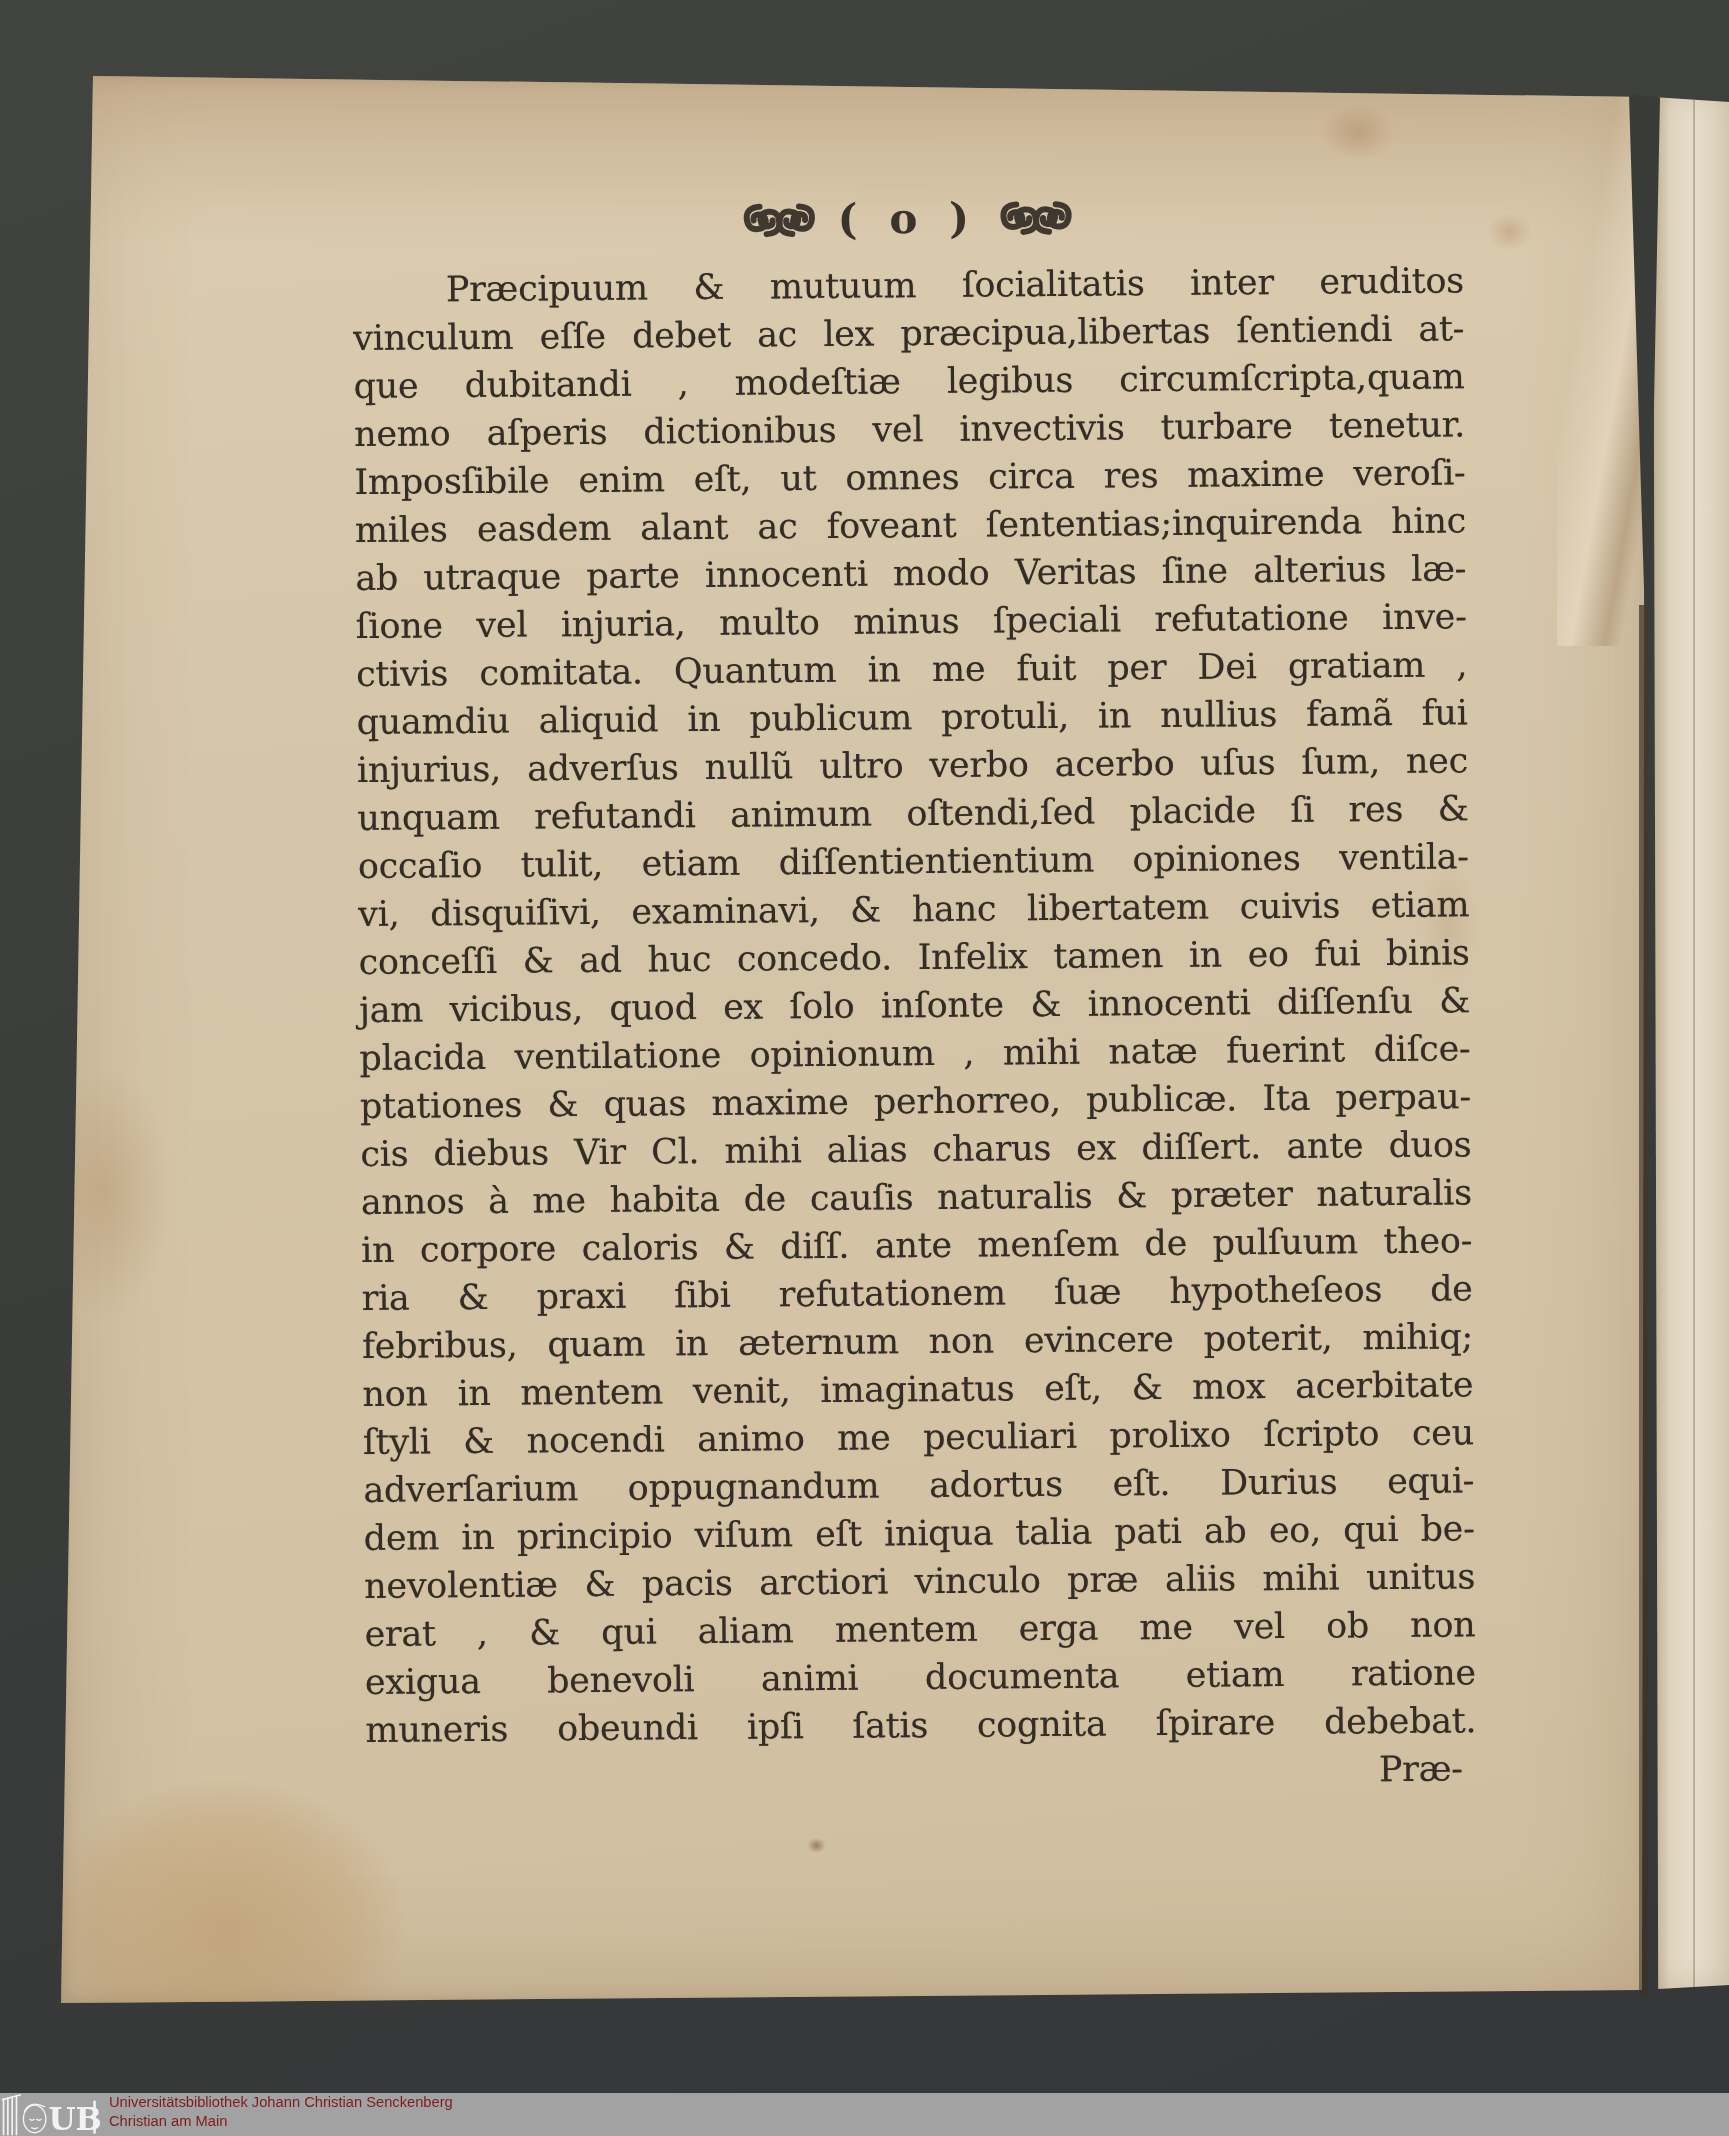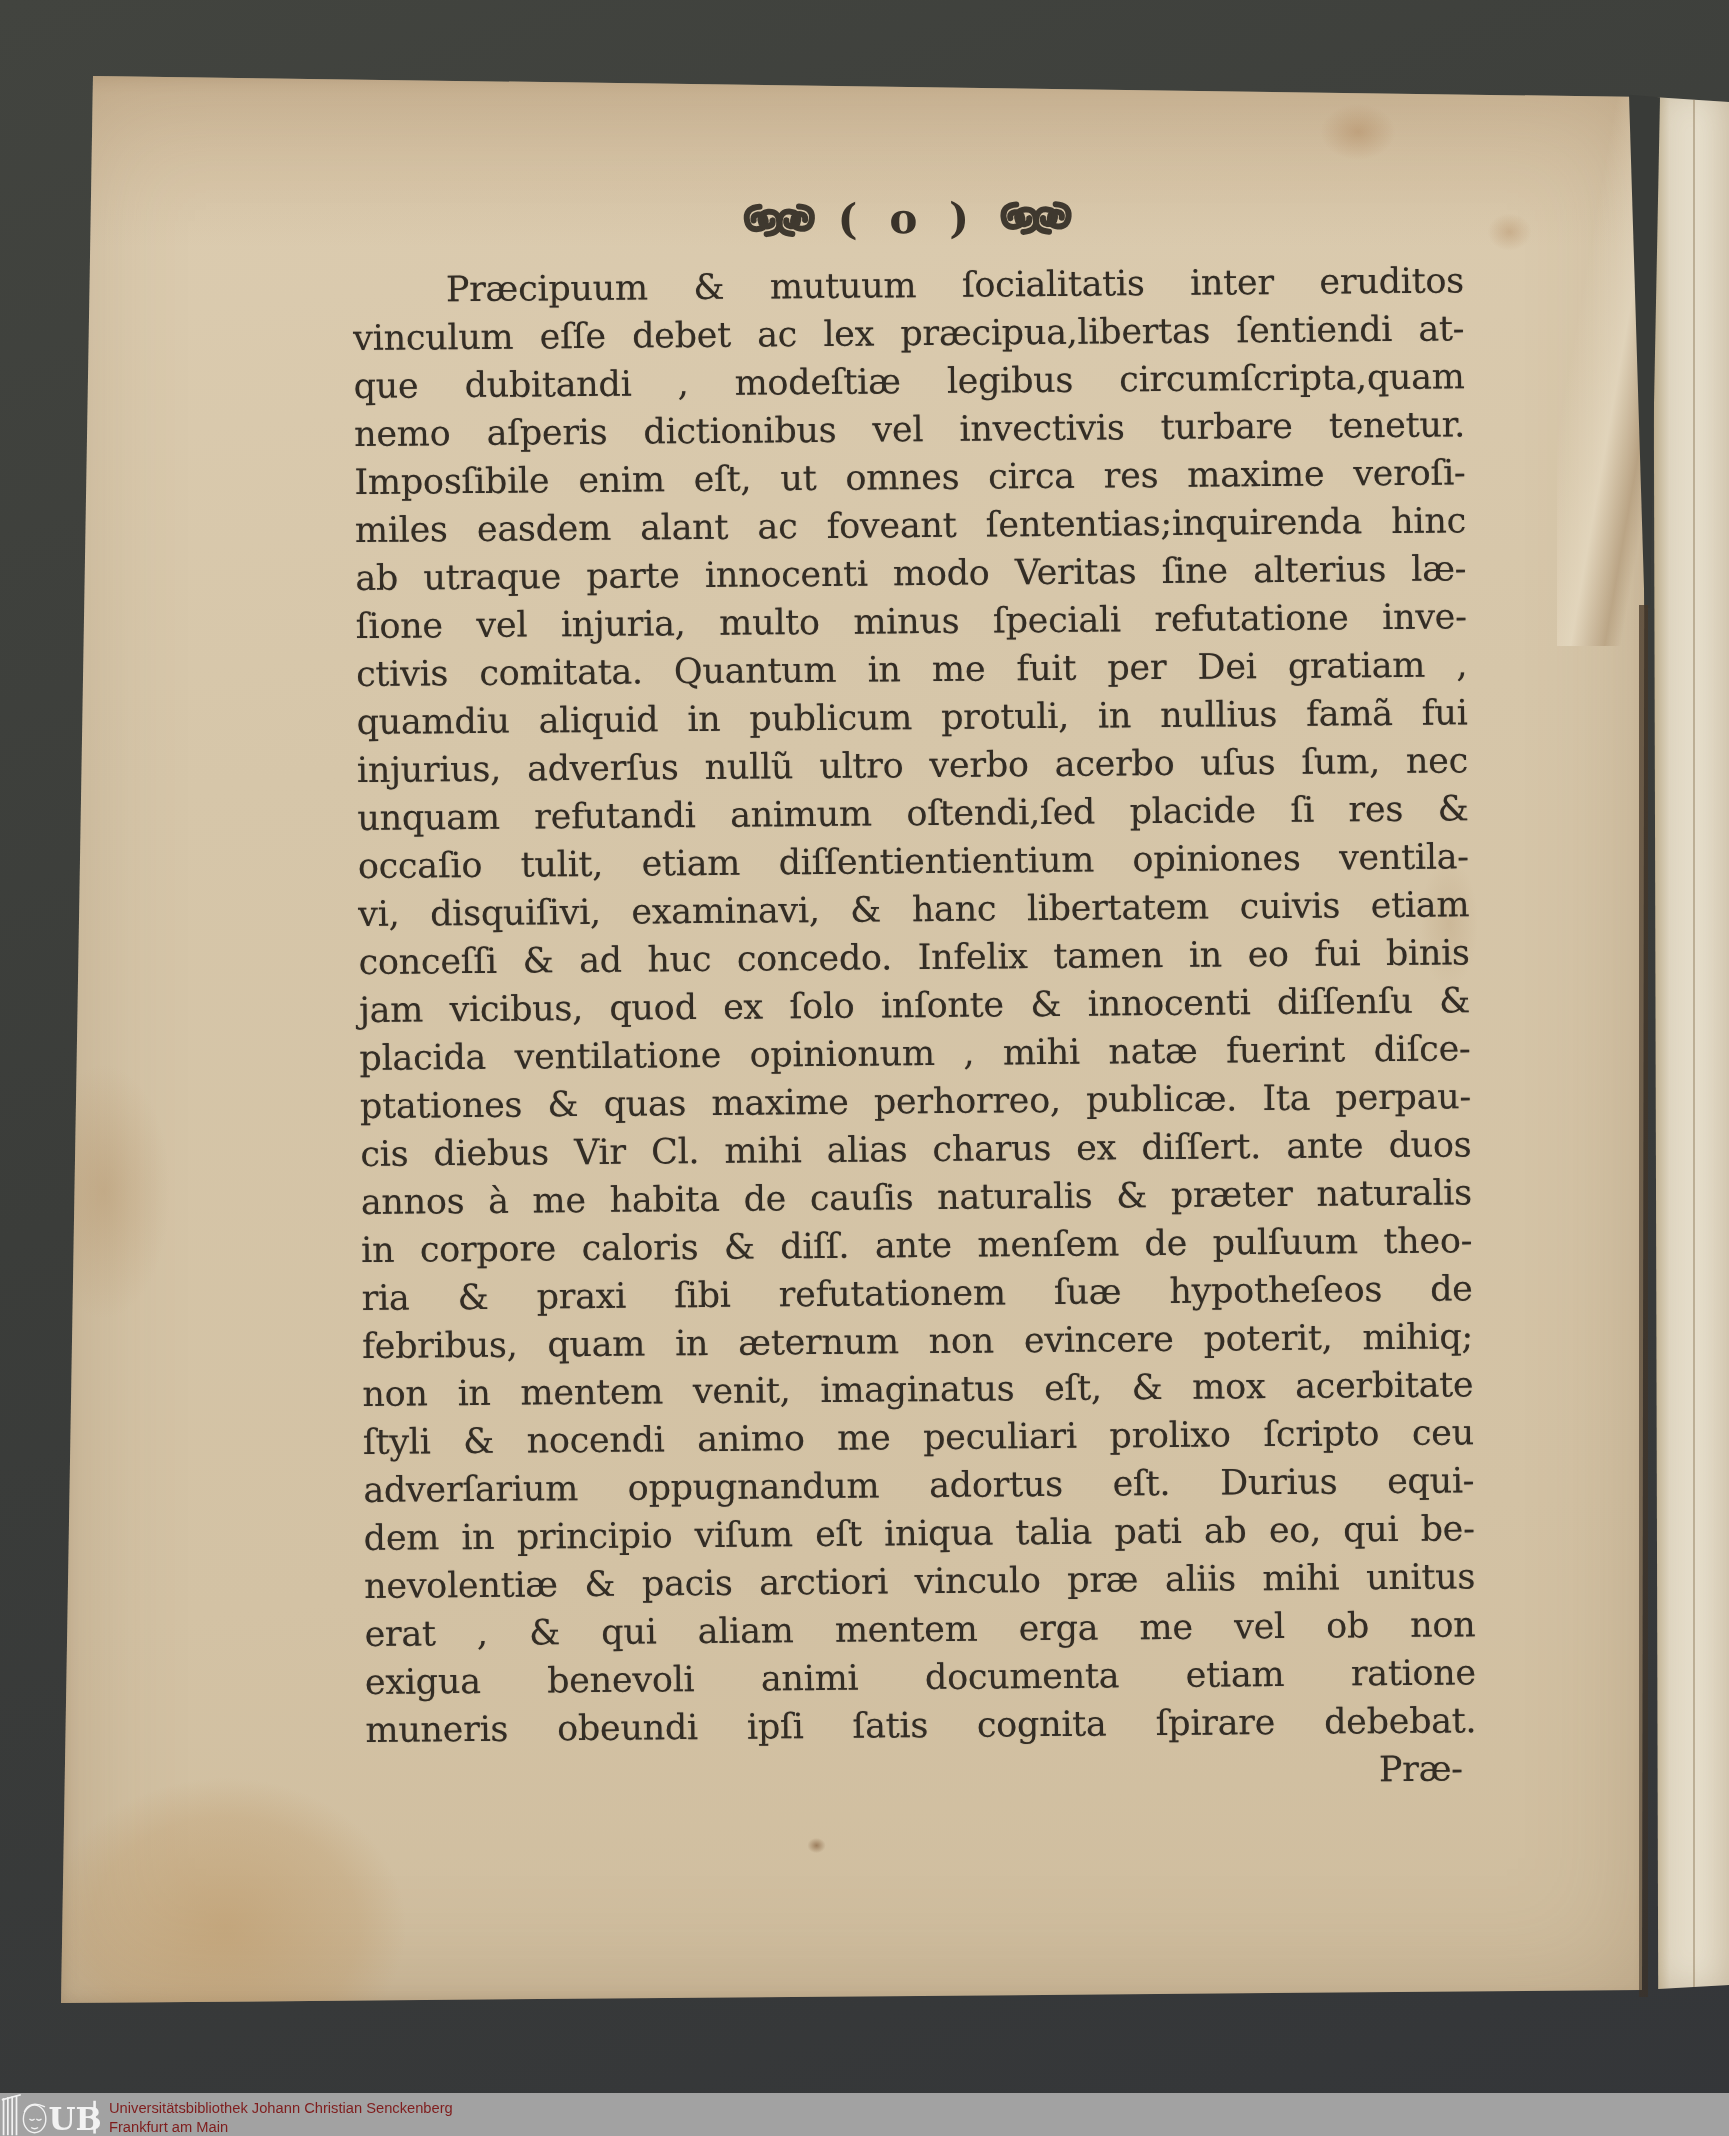--- a/index.html
+++ b/index.html
@@ -49,21 +49,21 @@
   .fleuron{opacity:.92;}
   .fleuron.flip{transform:scaleX(-1);}
   .text-block{margin-top:14px;}
   .tline{height:48px;line-height:48px;font-size:35px;letter-spacing:-0.3px;
     text-align:justify;text-align-last:justify;white-space:nowrap;
     text-shadow:0 0 0.9px rgba(51,45,37,.45);}
   .tline.indent{text-indent:93px;}
   .tline.catch{text-align-last:right;padding-right:14px;}
   
   .wm-bar{position:absolute;left:0;top:2093px;width:1729px;height:44px;
-    background:#a2a2a2;display:flex;align-items:flex-end;
+    background:#a2a2a2;display:flex;align-items:flex-start;
     font-family:"Liberation Sans", sans-serif;}
   .wm-logo{flex:0 0 auto;width:102px;height:44px;}
   .wm-text{color:#7f1d1d;font-size:14.7px;line-height:19px;margin-left:7px;}
 </style>
 </head>
 <body>
 
 <div class="scene">
 
   <div class="page-next">
@@ -153,18 +153,18 @@
         <ellipse cx="40" cy="30" rx="13" ry="16"></ellipse>
         <path d="M28 22 Q34 8 52 16"></path>
         <path d="M34 30 q3 3 6 0 M42 30 q3 3 6 0"></path>
         <path d="M36 40 q4 3 8 0"></path>
       </g>
       <text x="56" y="43" font-family="DejaVu Serif, serif" font-weight="bold" font-size="36" fill="#f2f2f2">UB</text>
       <rect x="108" y="9" width="3" height="38" fill="#f2f2f2"></rect>
     </svg>
     <div class="wm-text">
       <div>Universitätsbibliothek Johann Christian Senckenberg</div>
-      <div>Frankfurt am Main</div>
+      <div>Christian am Main</div>
     </div>
   </div>
 
 </div>
 
 
 </body></html>

